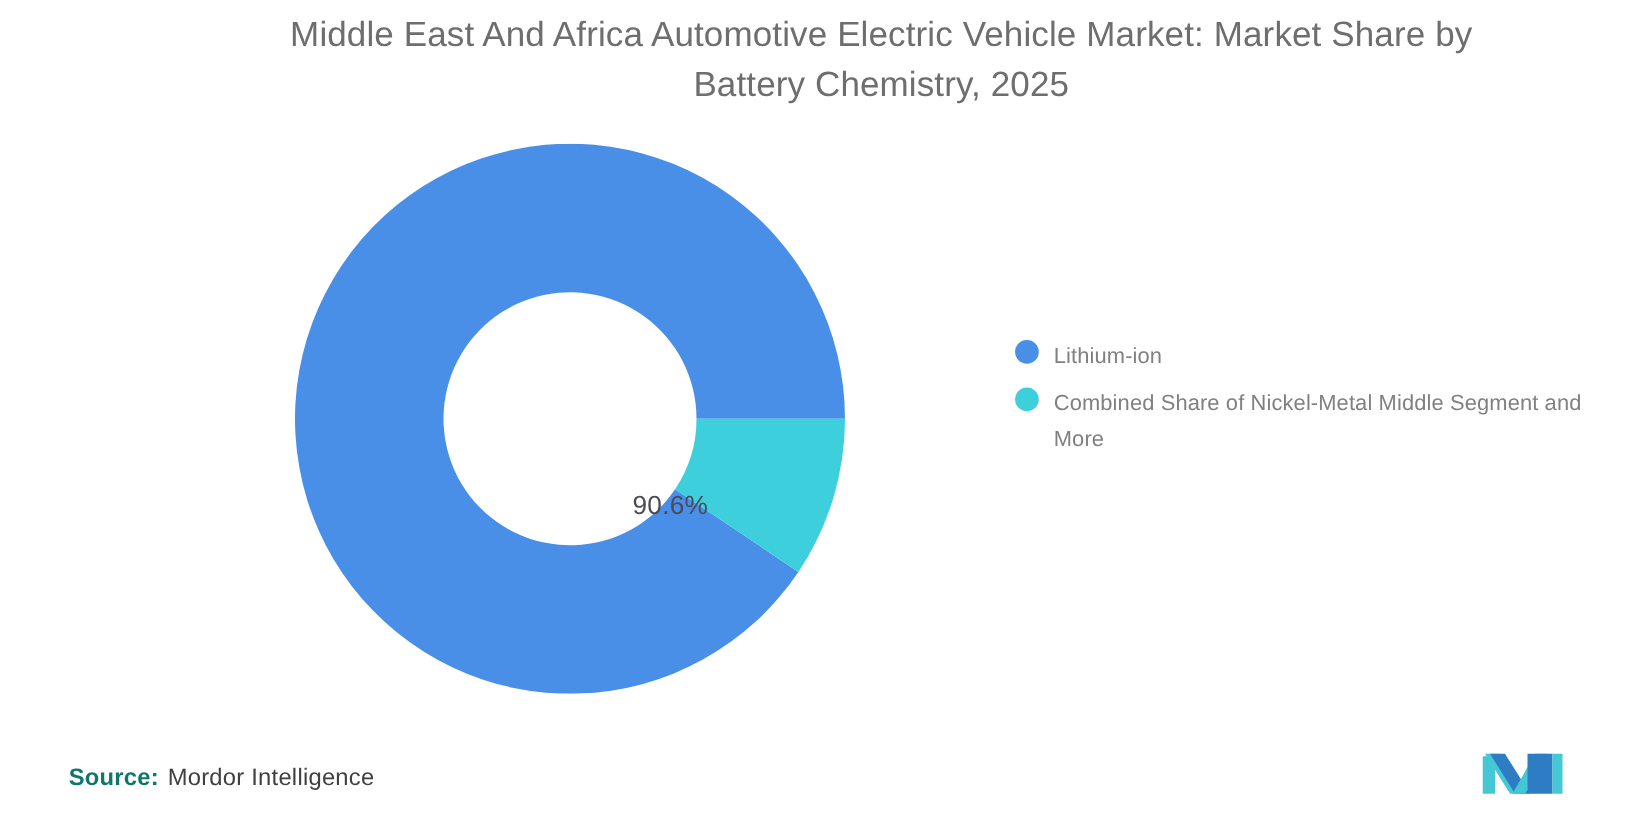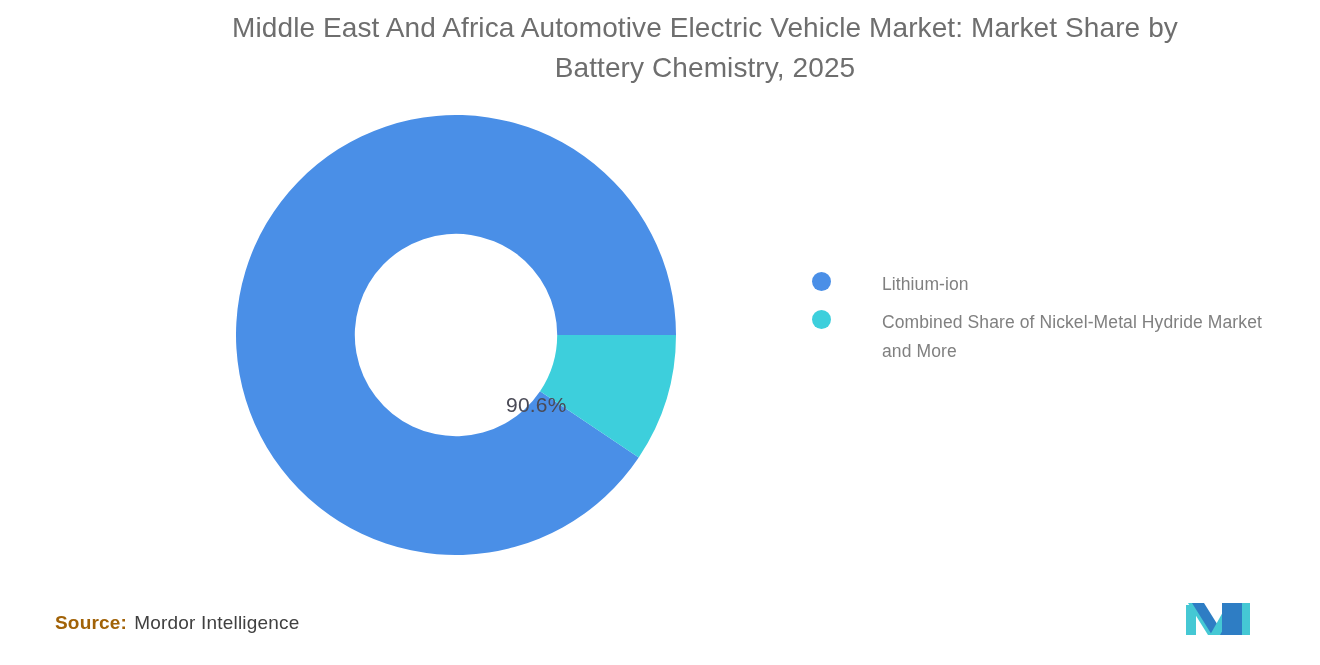--- a/index.html
+++ b/index.html
@@ -68,21 +68,20 @@
   .legend {
     position: absolute;
     left: 812px;
     top: 270px;
     width: 460px;
   }
   .legend-item {
     display: flex;
     align-items: flex-start;
     margin-bottom: 10px;
-    gap: 39px;
   }
   .legend-swatch {
     width: 19px;
     height: 19px;
     border-radius: 50%;
     flex: 0 0 19px;
     margin-top: 2px;
   }
   .legend-label {
     margin-left: 12px;
@@ -98,21 +97,21 @@
     position: absolute;
     left: 55px;
     top: 612px;
     font-size: 19px;
     color: #6e6e6e;
     letter-spacing: 0.2px;
     white-space: nowrap;
   }
   .source-key {
     font-weight: 700;
-    color: #a16207;
+    color: #0f766e;
   }
   .source-val {
     font-weight: 400;
     color: #404040;
     margin-left: 7px;
   }
 
   .brand-logo {
     position: absolute;
     left: 1186px;
@@ -139,21 +138,21 @@
     <div class="slice-label">90.6%</div>
   </div>
 
   <div class="legend">
     <div class="legend-item">
       <span class="legend-swatch" id="sw0" style="background: rgb(74, 143, 231);"></span>
       <span class="legend-label">Lithium-ion</span>
     </div>
     <div class="legend-item">
       <span class="legend-swatch" id="sw1" style="background: rgb(61, 207, 220);"></span>
-      <span class="legend-label">Combined Share of Nickel-Metal Hydride Market and More</span>
+      <span class="legend-label">Combined Share of Nickel-Metal Middle Segment and More</span>
     </div>
   </div>
 
   <div class="source-line">
     <span class="source-key">Source:</span><span class="source-val">Mordor Intelligence</span>
   </div>
 
   <div class="brand-logo">
     <svg viewBox="0 0 66 42" width="66" height="42">
       <polygon points="0,38 0,8 10,8 10,38" fill="#45C8D4"></polygon>

